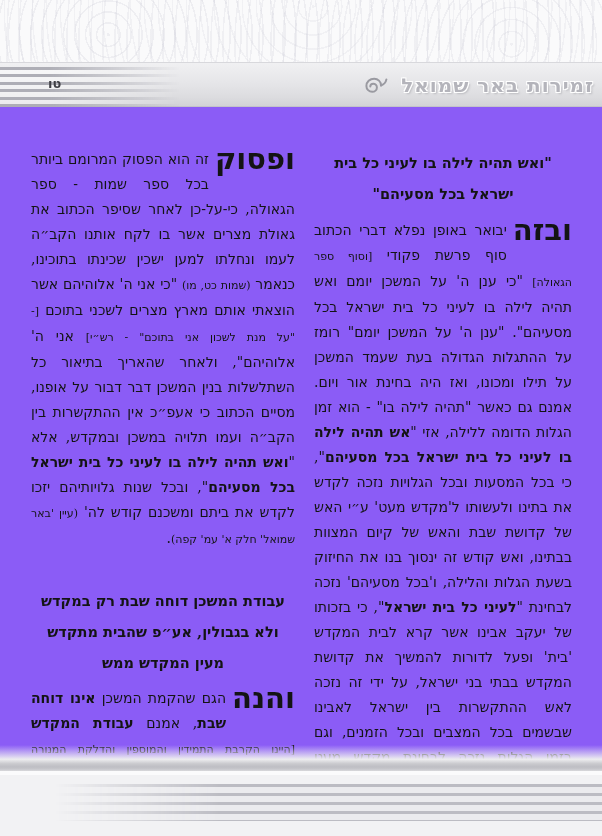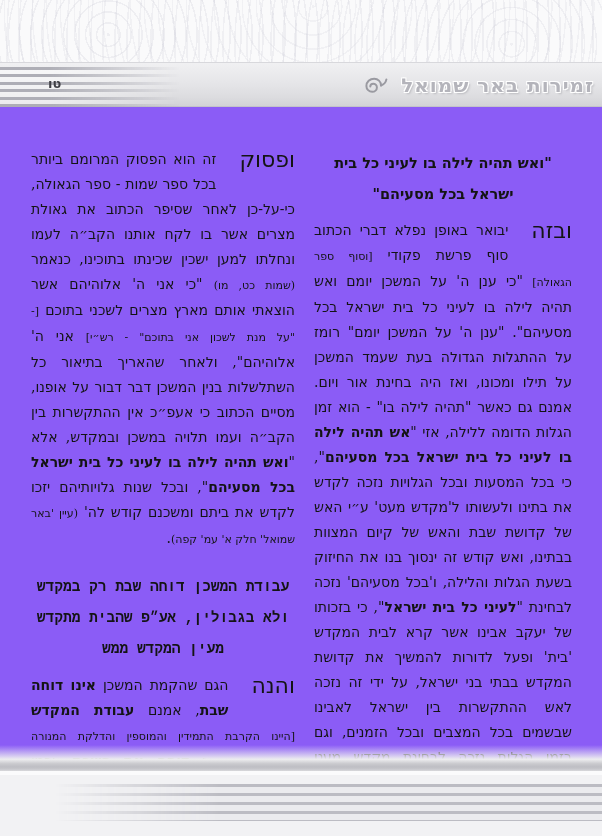--- a/index.html
+++ b/index.html
@@ -56,28 +56,28 @@
     padding-top:40px;box-sizing:border-box;
     color:#141414;
   }
   .col{font-size:14px;line-height:25px;text-align:justify;}
   .col-first{width:258px;flex:0 0 258px;}
   .col-second{width:264px;flex:0 0 264px;}
   .col-heading{
     font-weight:bold;text-align:center;font-size:14.5px;line-height:31px;
   }
   .col-first .col-heading{margin:0 0 9px 0;}
-  .col-second .col-heading{margin:20px 0 8px 0;font-family:Liberation Mono, monospace;}
+  .col-second .col-heading{margin:33px 0 8px 0;}
   .para{margin:0;}
   .seg-n{}
   .seg-b{font-weight:bold;}
   .seg-sm{font-size:11px;}
   .seg-lead{
-    float:right;font-weight:normal;font-size:22px;line-height:25px;
-    height:48px;margin-left:23px;
+    float:right;font-weight:bold;font-size:29px;line-height:25px;
+    height:48px;margin-left:6px;
   }
   
   .bottom-edge{
     position:absolute;top:745px;left:0;right:0;height:26px;
     background:linear-gradient(to bottom,rgba(255,255,255,0) 0%,#ededef 55%,#cacace 72%,#bebec4 84%,#c6c6cb 92%,#d9d9dc 100%);
   }
   .page-footer{
     position:absolute;top:771px;left:0;right:0;bottom:0;
     background:#f2f2f4;border-top:4px solid #fbfbfc;box-sizing:border-box;
   }

